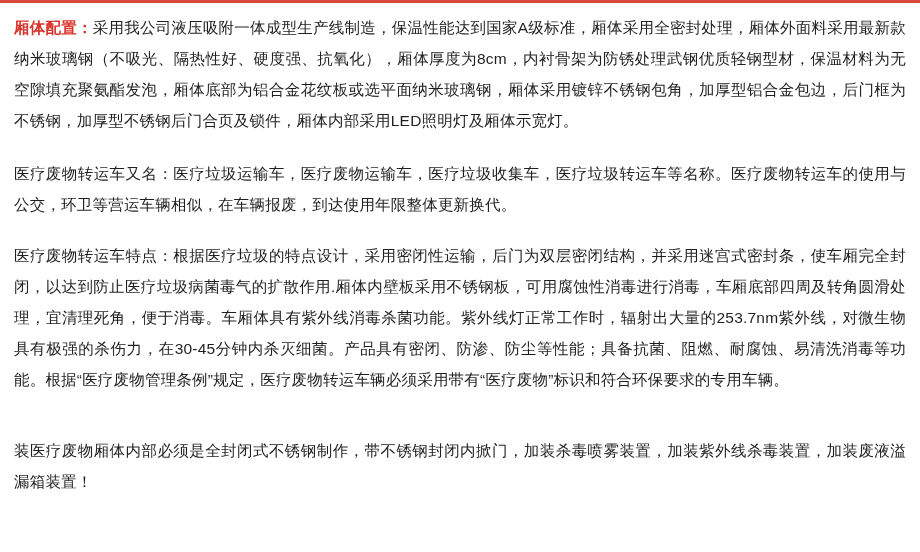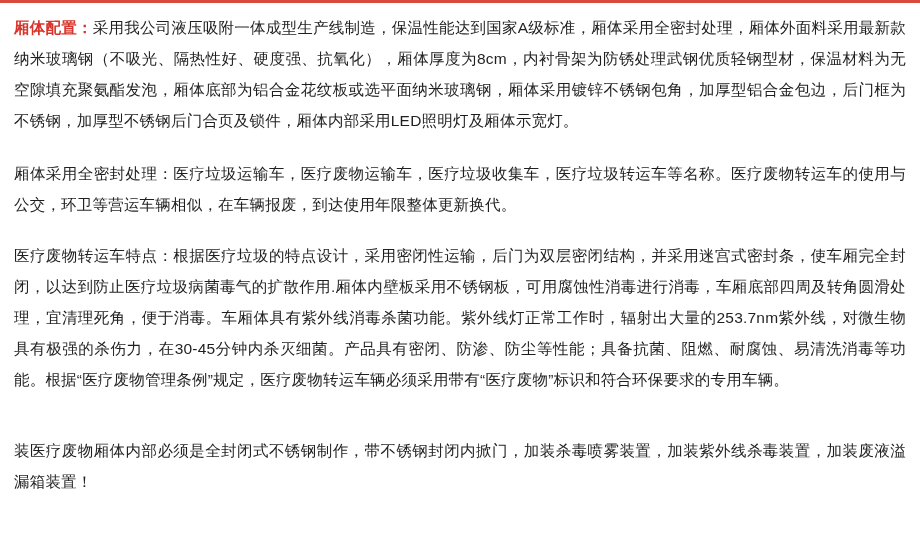--- a/index.html
+++ b/index.html
@@ -61,19 +61,19 @@
 </style>
 </head>
 <body>
 
 <div class="page">
 
   <div class="top-rule"></div>
 
   <p class="para p1"><span class="lead-label">厢体配置：</span><span>采用我公司液压吸附一体成型生产线制造，保温性能达到国家A级标准，厢体采用全密封处理，厢体外面料采用最新款纳米玻璃钢（不吸光、隔热性好、硬度强、抗氧化），厢体厚度为8cm，内衬骨架为防锈处理武钢优质轻钢型材，保温材料为无空隙填充聚氨酯发泡，厢体底部为铝合金花纹板或选平面纳米玻璃钢，厢体采用镀锌不锈钢包角，加厚型铝合金包边，后门框为不锈钢，加厚型不锈钢后门合页及锁件，厢体内部采用LED照明灯及厢体示宽灯。</span></p>
 
-  <p class="para p2"><span>厢体采用全密封处理：医疗垃圾运输车，医疗废物运输车，医疗垃圾收集车，医疗垃圾转运车等名称。医疗废物转运车的使用与公交，环卫等营运车辆相似，在车辆报废，到达使用年限整体更新换代。</span></p>
+  <p class="para p2"><span>医疗废物转运车又名：医疗垃圾运输车，医疗废物运输车，医疗垃圾收集车，医疗垃圾转运车等名称。医疗废物转运车的使用与公交，环卫等营运车辆相似，在车辆报废，到达使用年限整体更新换代。</span></p>
 
   <p class="para p3"><span>医疗废物转运车特点：根据医疗垃圾的特点设计，采用密闭性运输，后门为双层密闭结构，并采用迷宫式密封条，使车厢完全封闭，以达到防止医疗垃圾病菌毒气的扩散作用.厢体内壁板采用不锈钢板，可用腐蚀性消毒进行消毒，车厢底部四周及转角圆滑处理，宜清理死角，便于消毒。车厢体具有紫外线消毒杀菌功能。紫外线灯正常工作时，辐射出大量的253.7nm紫外线，对微生物具有极强的杀伤力，在30-45分钟内杀灭细菌。产品具有密闭、防渗、防尘等性能；具备抗菌、阻燃、耐腐蚀、易清洗消毒等功能。根据“医疗废物管理条例”规定，医疗废物转运车辆必须采用带有“医疗废物”标识和符合环保要求的专用车辆。</span></p>
 
   <p class="para p4"><span>装医疗废物厢体内部必须是全封闭式不锈钢制作，带不锈钢封闭内掀门，加装杀毒喷雾装置，加装紫外线杀毒装置，加装废液溢漏箱装置！</span></p>
 
 </div>
 
 </body></html>

